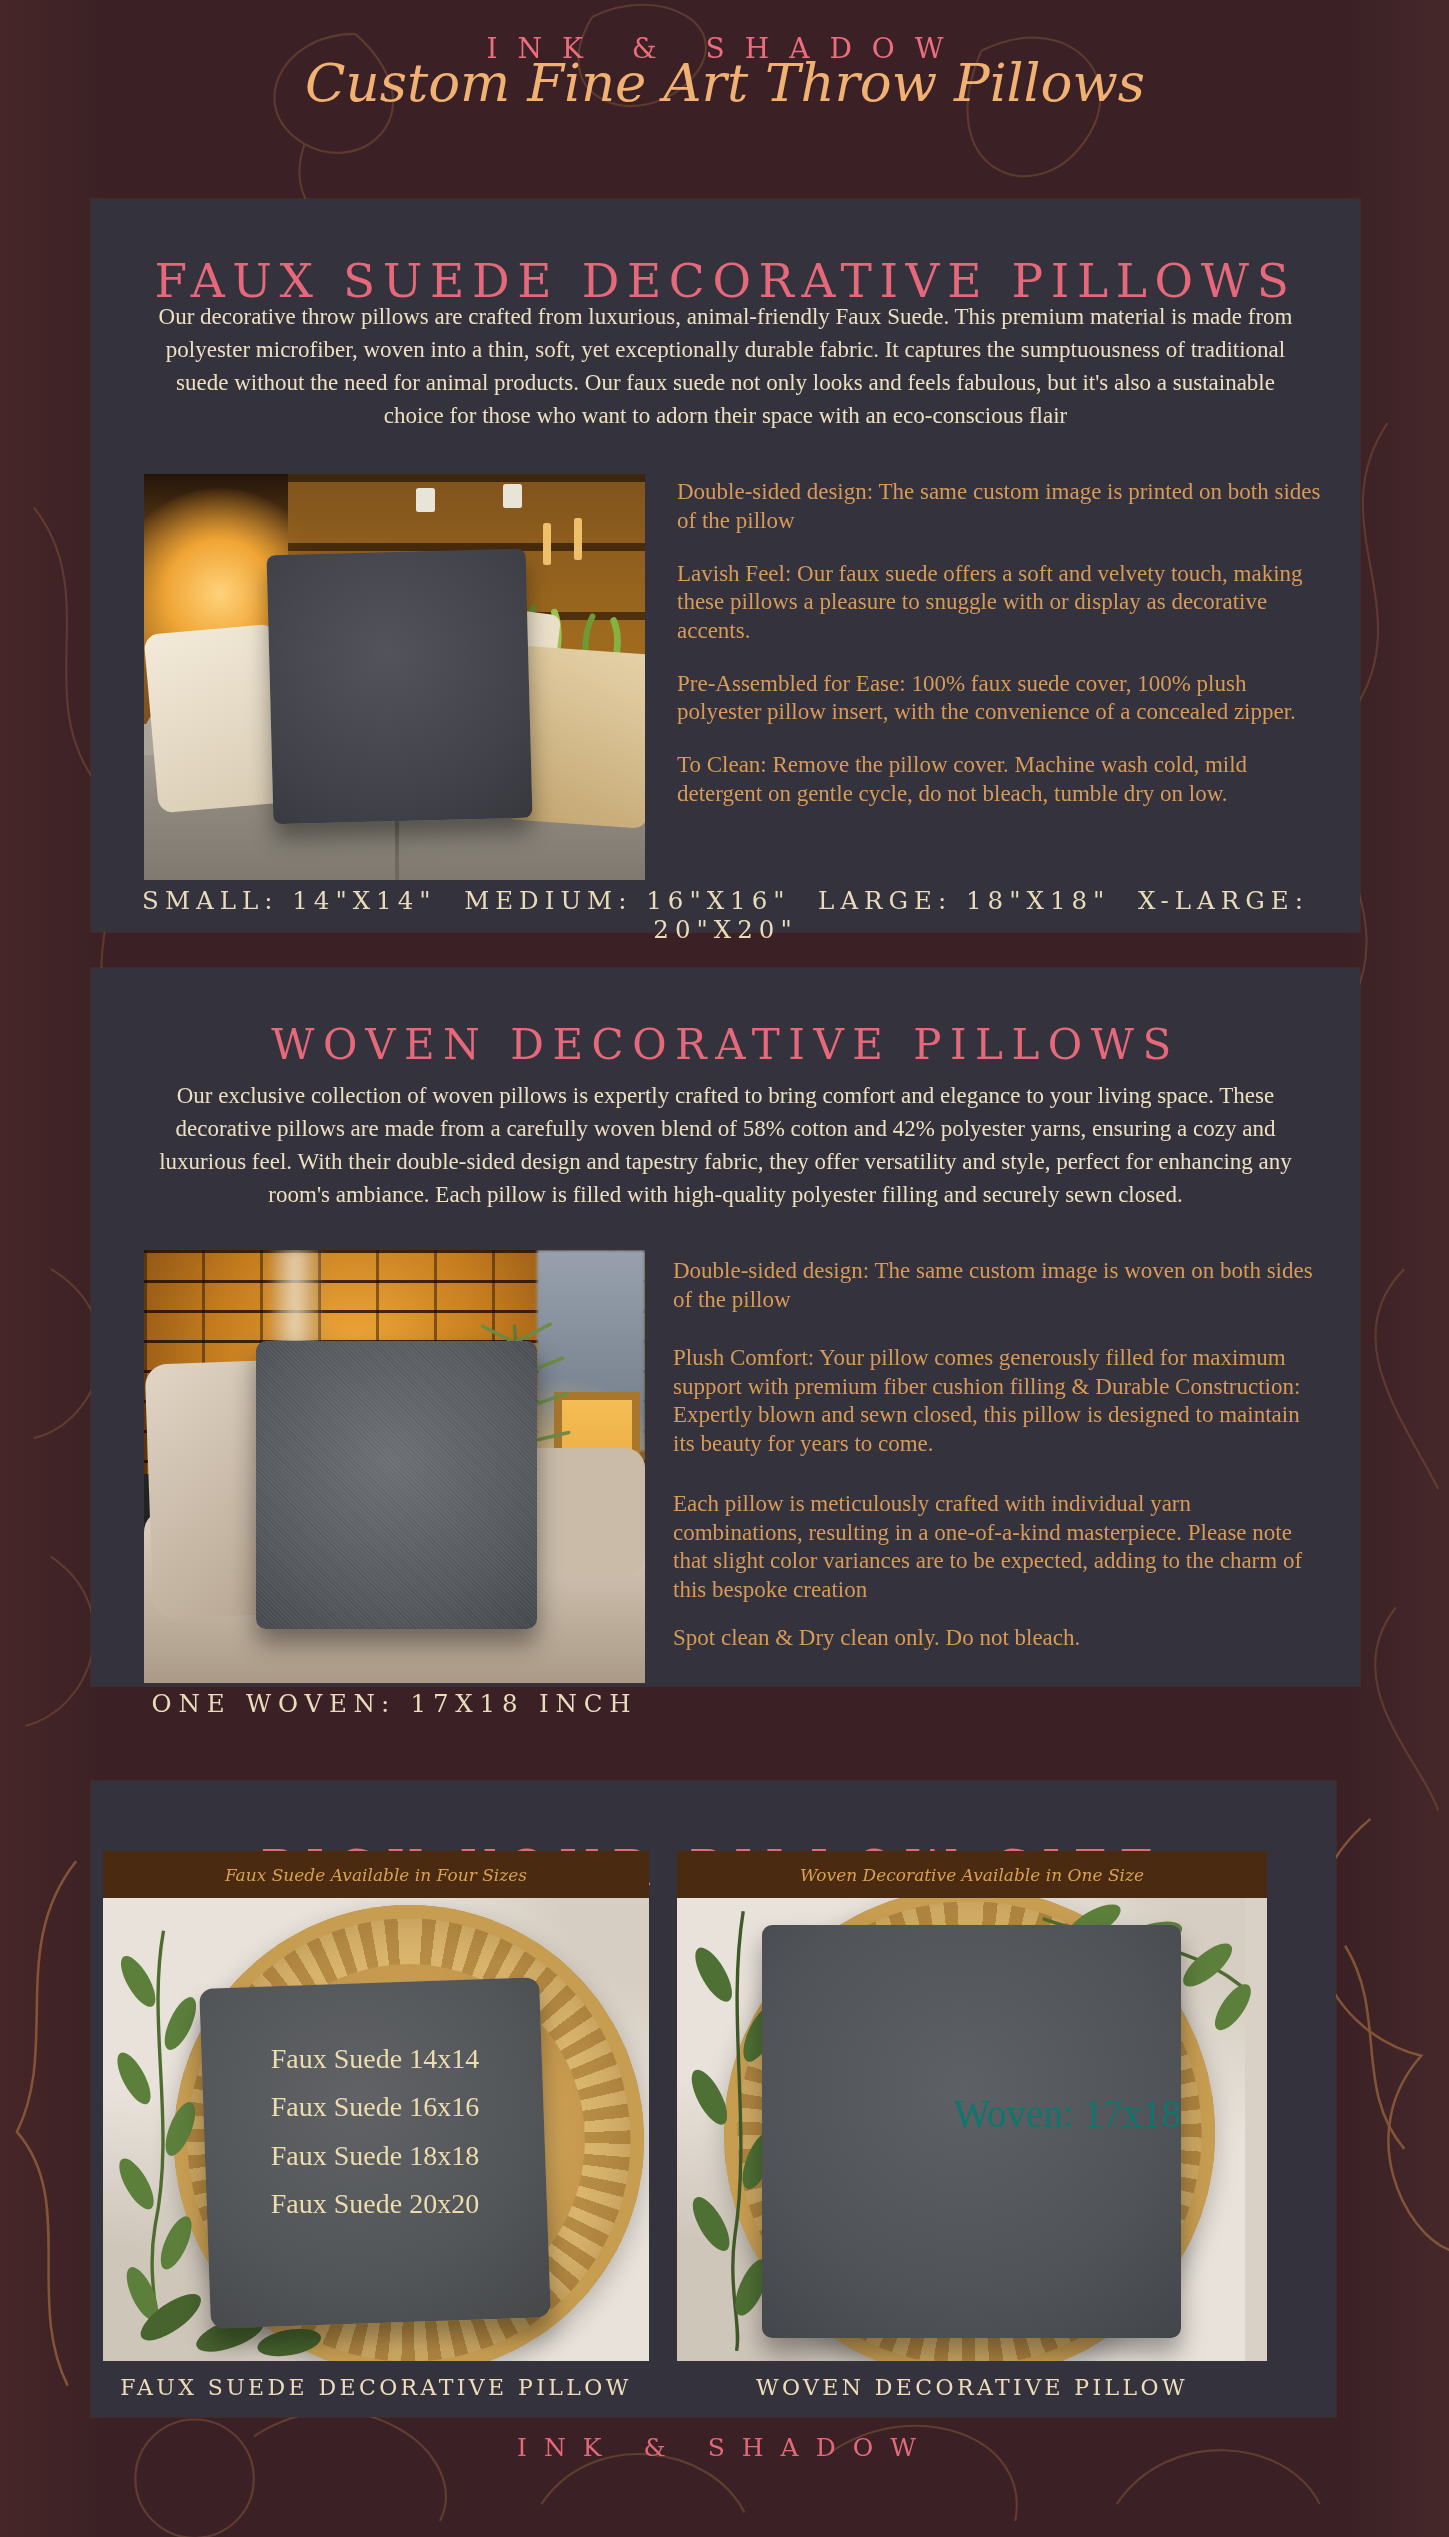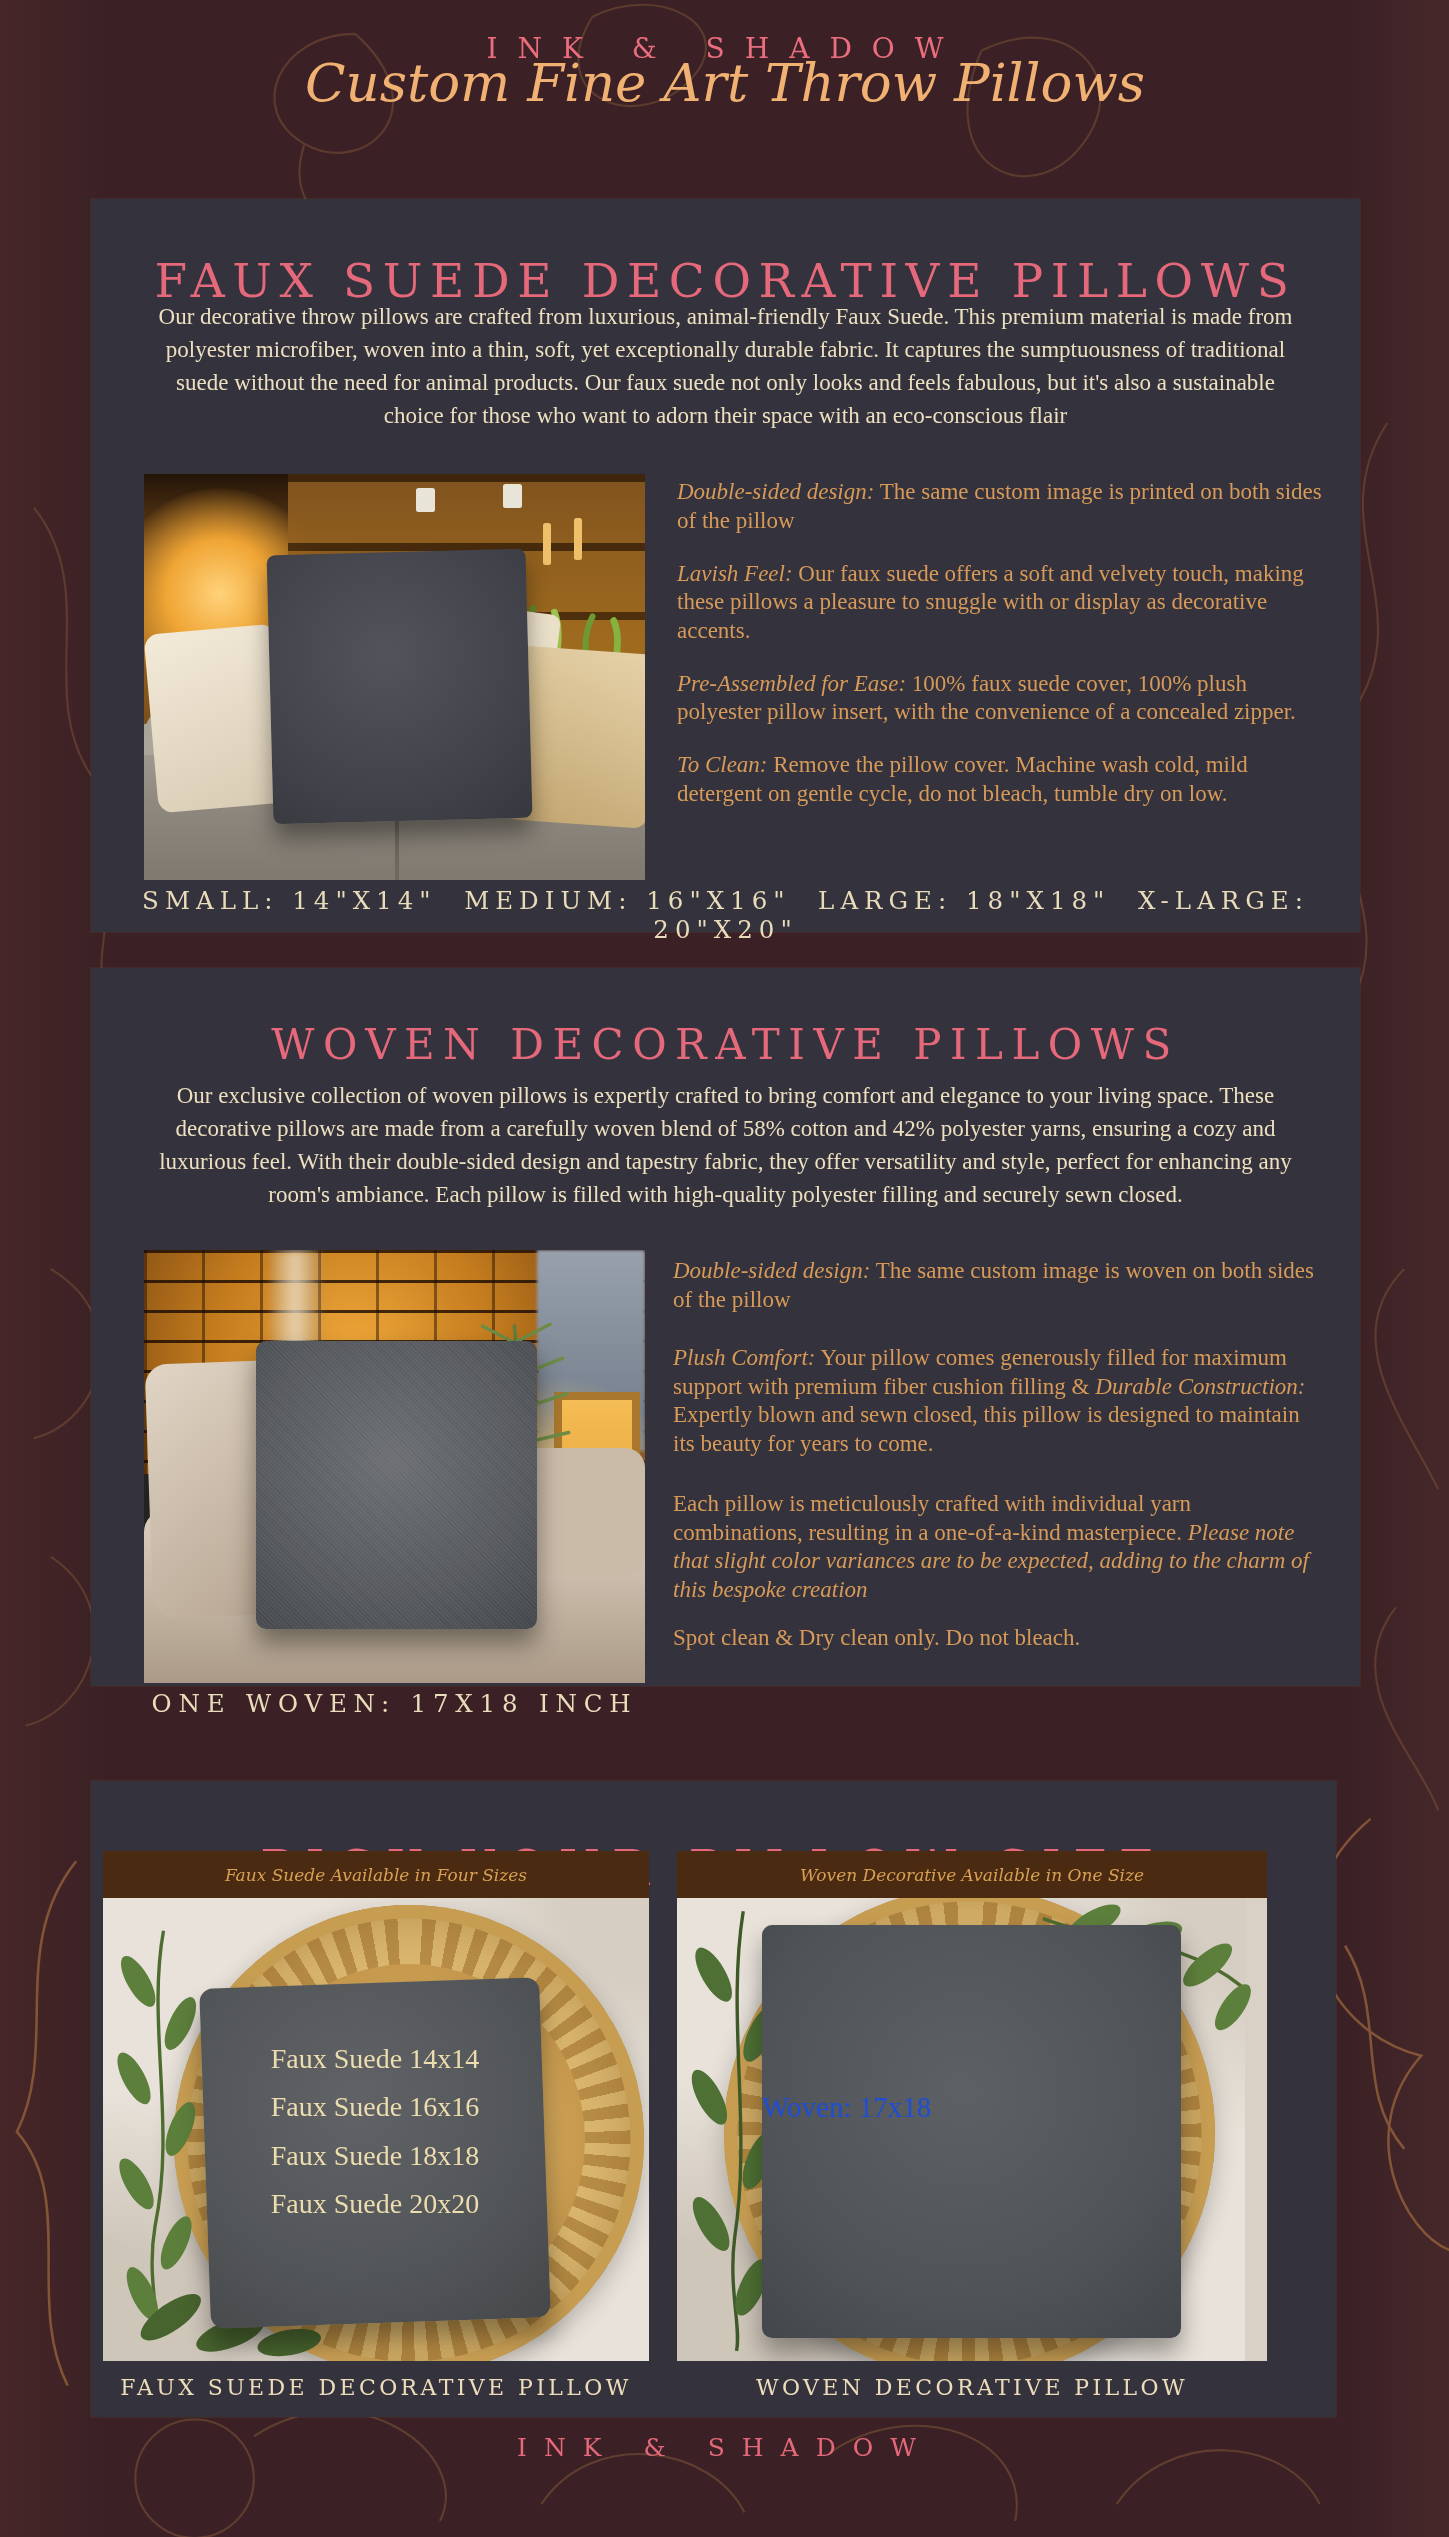--- a/index.html
+++ b/index.html
@@ -29,21 +29,21 @@
     position:absolute;left:0;width:100%;text-align:center;
     font-family:"DejaVu Serif", serif;font-weight:400;color:#e5697a;
   }
   .intro{
     position:absolute;left:55px;width:1159px;text-align:center;
     color:#ede0c0;font-size:23px;line-height:1.44;
   }
   .photo{position:absolute;overflow:hidden;background:#222;}
   .features{position:absolute;color:#d79a58;font-size:23px;line-height:1.24;}
   .feature{margin:0 0 24.5px 0;}
-  .it{font-style:italic;}
+  .it{}
   .sizes-line{
     position:absolute;text-align:center;color:#e9dcba;
     font-family:"DejaVu Serif", serif;font-size:24.5px;letter-spacing:6px;
   }
   
   .cols{position:absolute;top:70px;left:12px;display:flex;gap:28px;}
   .col{display:flex;flex-direction:column;}
   .banner{
     height:47px;background:#4a2a10;display:flex;align-items:center;justify-content:center;
     font-family:"DejaVu Serif", serif;font-style:italic;font-size:17px;color:#d7a055;
@@ -121,22 +121,22 @@
                radial-gradient(circle at 100% 0%,#d6cec2 0 12%,rgba(0,0,0,0) 32%);}
   .p3-main{position:absolute;left:102px;top:85px;width:340px;height:340px;border-radius:13.5px;
     transform:rotate(-2deg);
     background:radial-gradient(circle at 45% 35%,#606266,#535659 60%,#454749 100%);
     box-shadow:0 17px 25px rgba(0,0,0,0.35);}
   .p3-lines{position:absolute;left:102px;top:137px;width:340px;text-align:center;
     color:#ecdcae;font-size:28px;line-height:1.73;}
   .p4-main{position:absolute;left:85px;top:27px;width:419px;height:413px;border-radius:10px;
     background:radial-gradient(circle at 48% 40%,#5d6064,#505357 62%,#424549 100%);
     box-shadow:0 15px 24px rgba(0,0,0,0.35);}
-  .p4-line{position:absolute;left:85px;top:193px;width:419px;text-align:left;
-    color:#1d4ed8;font-size:29px;}
+  .p4-line{position:absolute;left:85px;top:193px;width:419px;text-align:right;
+    color:#0f766e;font-size:39px;}
   .strip{position:absolute;right:0;top:0;width:22px;height:100%;background:#d9d0c6;}
 </style>
 </head>
 <body>
 
 <svg class="floral" width="1450" height="2538" viewBox="0 0 1714 3000">
   <g fill="none" stroke="#7a5137" stroke-width="2.5" opacity="0.55">
     <path d="M420,40 C520,130 430,210 360,170 C290,130 330,40 420,40 M360,170 C330,260 420,300 500,250"></path>
     <path d="M700,20 C640,120 760,160 820,90 C870,30 780,-20 700,20"></path>
     <path d="M1160,60 C1260,10 1340,90 1280,170 C1220,250 1100,200 1160,60"></path>

